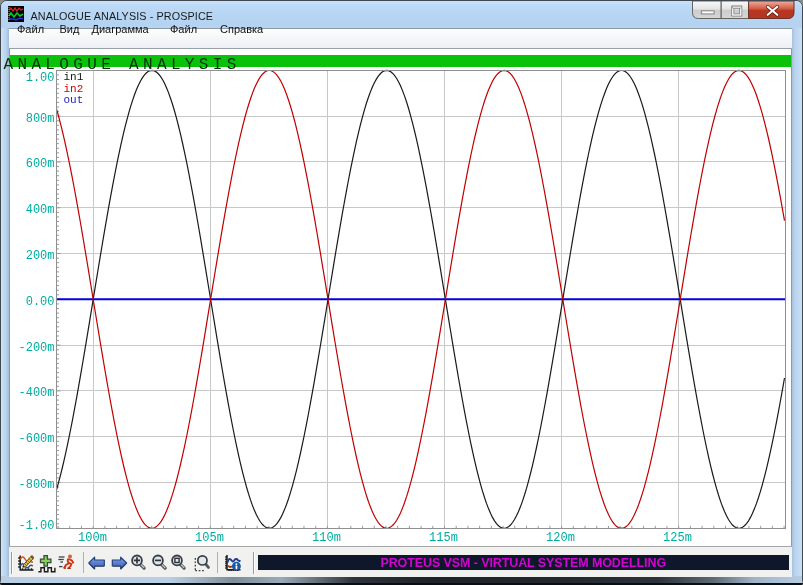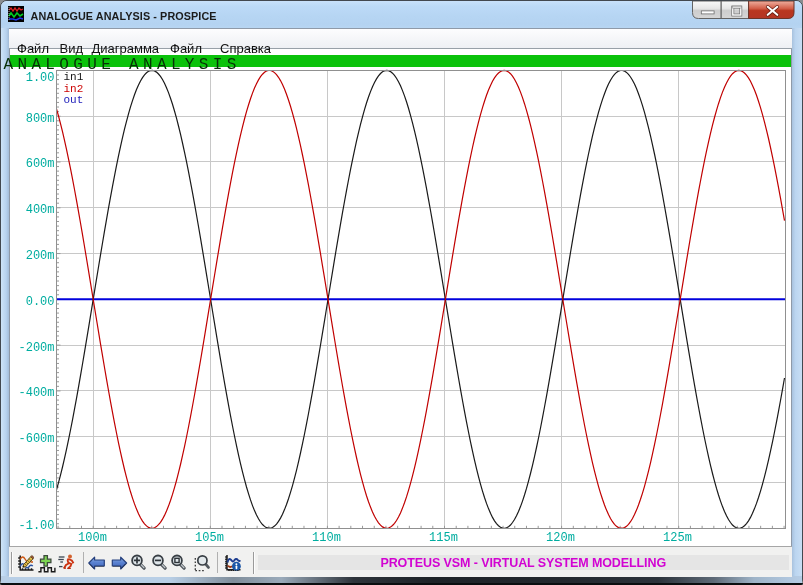--- a/index.html
+++ b/index.html
@@ -1,36 +1,36 @@
 <!DOCTYPE html>
 <html><head><meta charset="utf-8"><style>
 * { margin:0; padding:0; box-sizing:border-box; }
 body { width:803px; height:585px; font-family:"Liberation Sans",sans-serif; position:relative; background:#8a8d90; overflow:hidden; }
 .win { position:absolute; inset:0; border-radius:7px 7px 6px 6px; background:linear-gradient(180deg,#bed7f0,#b3cde8); border:1px solid #42484f; }
 .titlebar { position:absolute; left:1px; top:1px; width:801px; height:28px; border-radius:6px 6px 0 0;
   background:linear-gradient(180deg,#c8e1fa 0%,#bcdaf7 18%,#b6d5f3 55%,#b4d3f1 85%,#b9d6f3 100%); }
-.title { position:absolute; left:30.5px; top:9.5px; font-size:10.8px; line-height:12px; color:#1b1b1b; letter-spacing:0.1px;font-weight:bold; }
+.title { position:absolute; left:30.5px; top:9.5px; font-size:10.8px; line-height:12px; color:#1b1b1b; letter-spacing:0.1px; }
 .appicon { position:absolute; left:8px; top:6px; }
 .sideL { position:absolute; left:1px; top:28px; width:8px; bottom:9px; background:linear-gradient(90deg,#cee4f8,#b7d2ee 65%,#a3bcd8); }
 .sideR { position:absolute; right:1px; top:28px; width:11px; bottom:9px; background:linear-gradient(90deg,#a3bcd8,#bbd5f0 40%,#c8def4); }
 .bott1 { position:absolute; left:1px; right:1px; top:576px; height:7px; background:linear-gradient(90deg,#b9cfe6 0%,#b9cfe6 21%,#7f8d9a 29%,#9aaaba 35%,#2e343b 44%,#1e2328 54%,#23282e 70%,#2c333b 82%,#5e6a77 89%,#9fb4c8 94%,#b6cde6 100%); }
 .bott2 { position:absolute; left:2px; right:2px; top:582.6px; height:1.2px; background:linear-gradient(90deg,#d8e2ea,#c2ccd4 50%,#dde6ee); }
 .bott3 { position:absolute; left:0px; right:0px; top:583.4px; height:1.6px; border-radius:0 0 6px 6px; background:#0b0e10; }
 .client { position:absolute; left:9px; top:28px; width:782.5px; height:548.5px; background:#fff; border:1px solid #8f9aa8; border-bottom:none; }
 .menubar { position:absolute; left:9px; top:28.5px; width:782.5px; height:20px; background:linear-gradient(180deg,#fdfdfe,#eef0f4); border-bottom:1px solid #98a0a8; }
-.mi { position:absolute; top:43px; font-size:13px; line-height:11px; color:#111; }
+.mi { position:absolute; top:24px; font-size:11px; line-height:11px; color:#111; }
 .greenbar { position:absolute; left:10px; top:55px; width:781px; height:12px; background:#0bc20b; }
 .gtitle { position:absolute; left:3.5px; top:55.5px; width:801px; text-align:left; font-family:"Liberation Mono",monospace; font-size:16px; letter-spacing:4.35px; color:#073007; }
 #chart { position:absolute; left:0; top:0; }
 .ax { font-family:"Liberation Mono",monospace; font-size:12px; fill:#00ada0; }
 .lg { font-family:"Liberation Mono",monospace; font-size:11px; }
 .toolbar { position:absolute; left:9px; width:782.5px; top:546px; height:30.5px; background:#f1f1f0; border-top:1px solid #a6a6a6; }
 .sep { position:absolute; top:552px; height:21px; width:1px; background:#b0b0b0; }
 .grip { position:absolute; top:551.5px; height:22.5px; width:2px; border-left:1px solid #9a9a9a; background:#fdfdfd; }
-.status { position:absolute; left:258px; top:555.2px; width:530.5px; height:15px; background:#e5e5e5; }
+.status { position:absolute; left:258px; top:555.2px; width:530.5px; height:15px; background:#0f172a; }
 .stext { position:absolute; left:0; top:1.8px; width:100%; text-align:center; font-size:12.5px; line-height:12px; font-weight:bold; color:#d203d2; letter-spacing:-0.1px; white-space:nowrap; }
 .btngrp { position:absolute; left:692px; top:1px; width:103px; height:19px; }
 </style></head><body>
 <div class="win"></div>
 <div class="titlebar"></div>
 <div class="sideL"></div>
 <div class="sideR"></div>
 <div class="bott1"></div>
 <div class="bott2"></div>
 <div class="bott3"></div>

